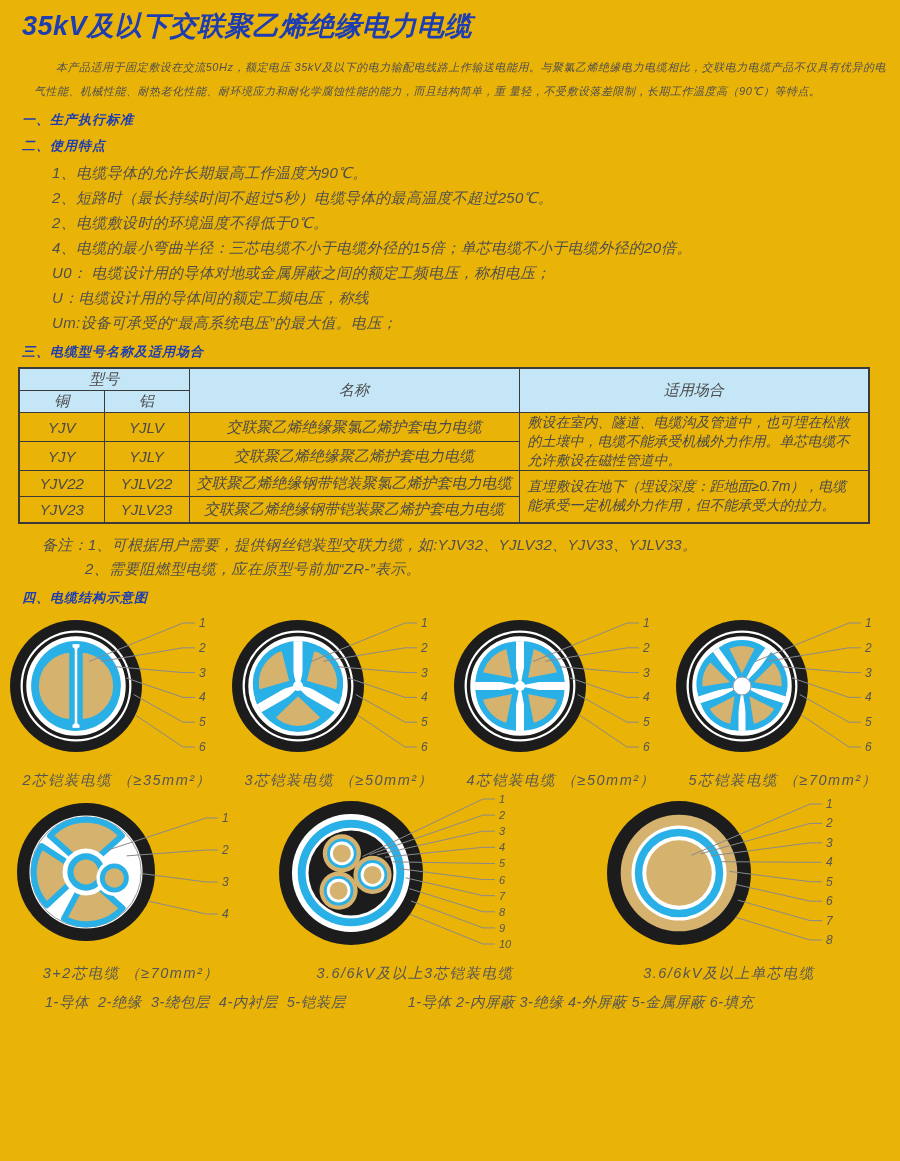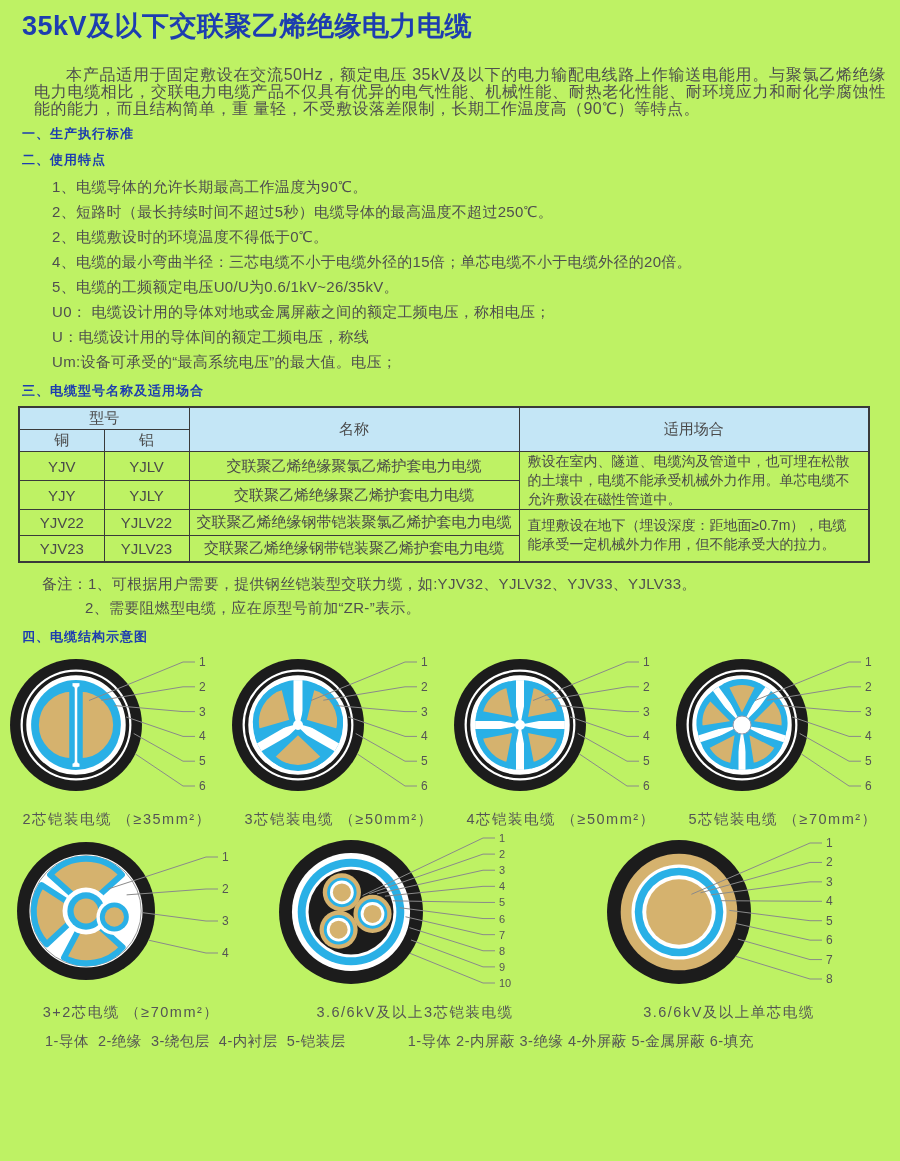--- a/index.html
+++ b/index.html
@@ -1,25 +1,25 @@
 <!DOCTYPE html>
 <html><head>
 <meta charset="utf-8">
 <style>
   * { margin:0; padding:0; box-sizing:border-box; }
   body { background:#fff; }
   .page {
-    width:900px; height:1161px; background:#bef264; overflow:hidden;
-    font-family:"Liberation Sans", sans-serif; color:#4f4f4f; position:relative;
+    width:900px; height:1161px; background:#eab308; overflow:hidden;
+    font-family:"Liberation Sans", sans-serif; color:#4f4f4f; position:relative;font-style:italic;
   }
   .doc-title {
     padding:8px 0 0 22px; font-size:27px; font-weight:bold; color:#1d3db0; letter-spacing:0.5px;
   }
   .intro {
-    margin:22px 14px 0 34px; font-size:16px; line-height:17px; text-indent:2em;
+    margin:11px 14px 0 34px; font-size:11px; line-height:24px; text-indent:2em;
     text-align:justify; letter-spacing:0.5px;
   }
   .sec-heading {
     margin:8px 0 0 22px; font-size:13px; font-weight:bold; color:#1d3db0; letter-spacing:1px;
   }
   .sec-body {
     margin:4px 14px 0 34px; font-size:15px; line-height:26px; text-indent:2em;
     text-align:justify; letter-spacing:0.3px;
   }
   .feature-list { margin:5px 14px 0 52px; }
@@ -61,21 +61,20 @@
   <div class="intro">本产品适用于固定敷设在交流50Hz，额定电压 35kV及以下的电力输配电线路上作输送电能用。与聚氯乙烯绝缘电力电缆相比，交联电力电缆产品不仅具有优异的电气性能、机械性能、耐热老化性能、耐环境应力和耐化学腐蚀性能的能力，而且结构简单，重 量轻，不受敷设落差限制，长期工作温度高（90℃）等特点。</div>
 
   <div class="sec-heading">一、生产执行标准</div>
 
   <div class="sec-heading">二、使用特点</div>
   <div class="feature-list">
     <div class="item">1、电缆导体的允许长期最高工作温度为90℃。</div>
     <div class="item">2、短路时（最长持续时间不超过5秒）电缆导体的最高温度不超过250℃。</div>
     <div class="item">2、电缆敷设时的环境温度不得低于0℃。</div>
     <div class="item">4、电缆的最小弯曲半径：三芯电缆不小于电缆外径的15倍；单芯电缆不小于电缆外径的20倍。</div>
-    <div class="item">5、电缆的工频额定电压U0/U为0.6/1kV~26/35kV。</div>
     <div class="item">U0： 电缆设计用的导体对地或金属屏蔽之间的额定工频电压，称相电压；</div>
     <div class="item">U：电缆设计用的导体间的额定工频电压，称线</div>
     <div class="item">Um:设备可承受的“最高系统电压”的最大值。电压；</div>
   </div>
 
   <div class="sec-heading">三、电缆型号名称及适用场合</div>
 
   <table class="model-table">
     <colgroup>
         <col style="width:85px">

